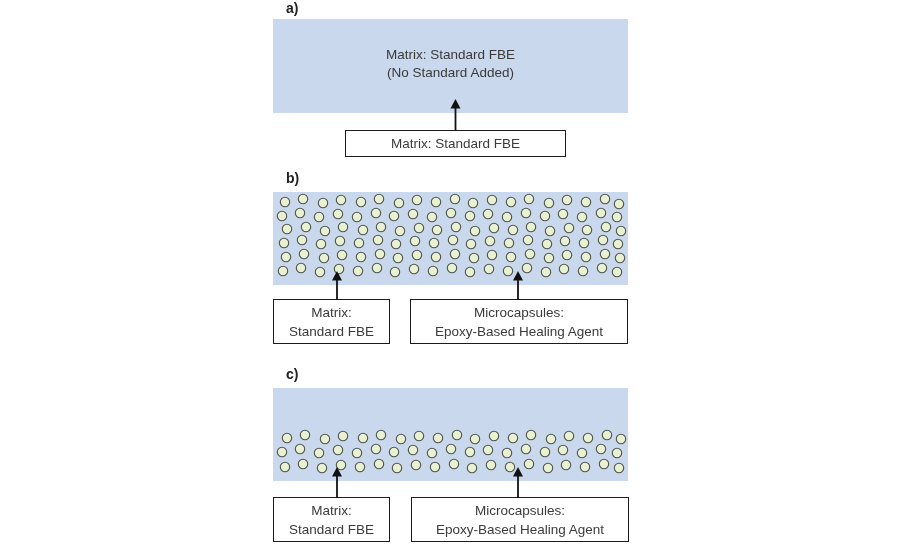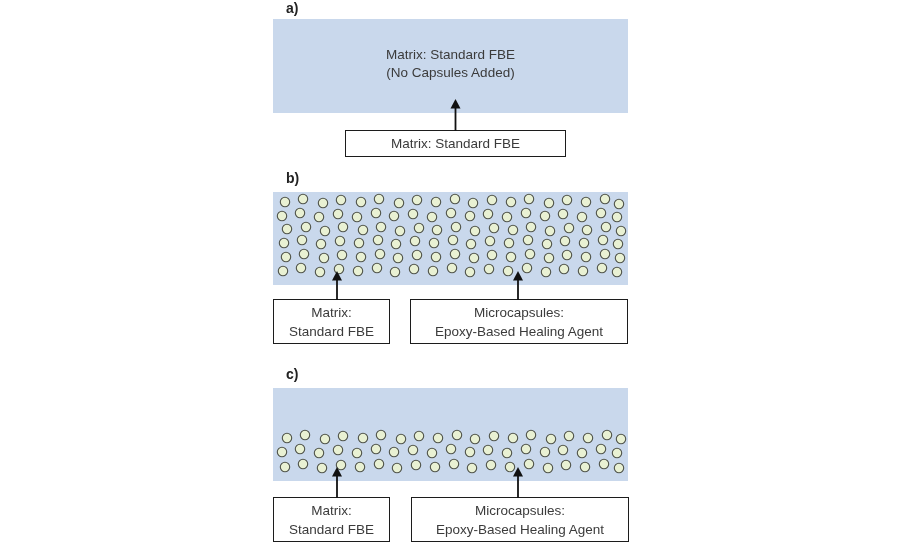--- a/index.html
+++ b/index.html
@@ -66,21 +66,21 @@
 </style>
 </head>
 <body>
 
 <div class="canvas">
 
   <div class="panel-label" style="left:286px; top:0px;">a)</div>
   <div class="matrix" style="left:273px; top:19px; width:355px; height:94px;">
     <div class="matrix-text">
       <div>Matrix: Standard FBE</div>
-      <div>(No Capsules Added)</div>
+      <div>(No Standard Added)</div>
     </div>
   </div>
   <div class="callout-box" style="left:345px; top:130px; width:221px; height:27px;">
     <div>Matrix: Standard FBE</div>
   </div>
 
   <div class="panel-label" style="left:286px; top:170px;">b)</div>
   <div class="matrix" style="left:273px; top:192px; width:355px; height:93px;">
     <svg class="capsules-layer" width="355" height="93">
         <circle cx="12" cy="10" r="4.7" fill="#e9f1d3" stroke="#50544a" stroke-width="1.1"></circle>

